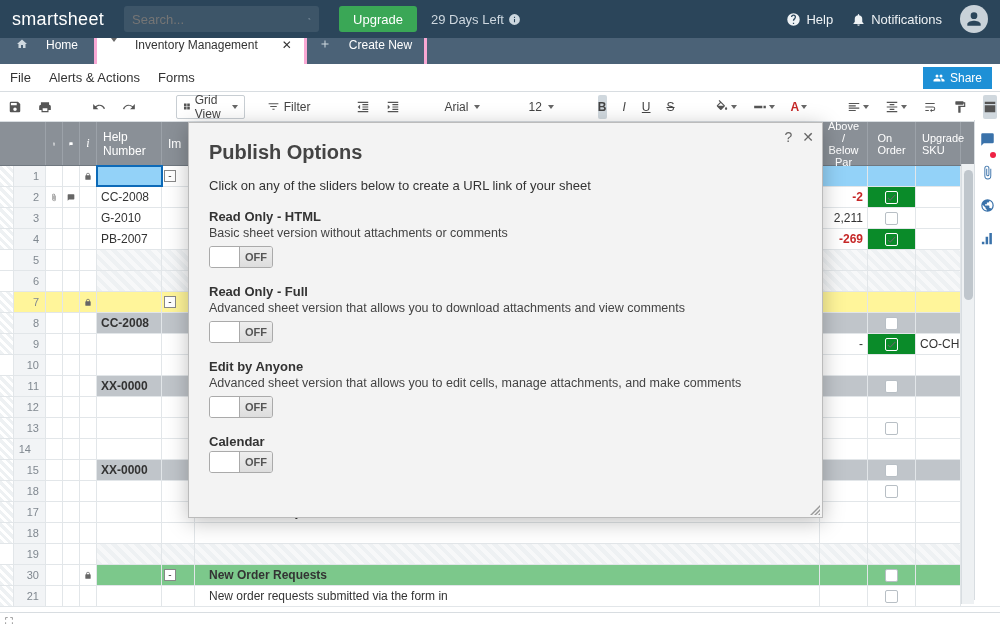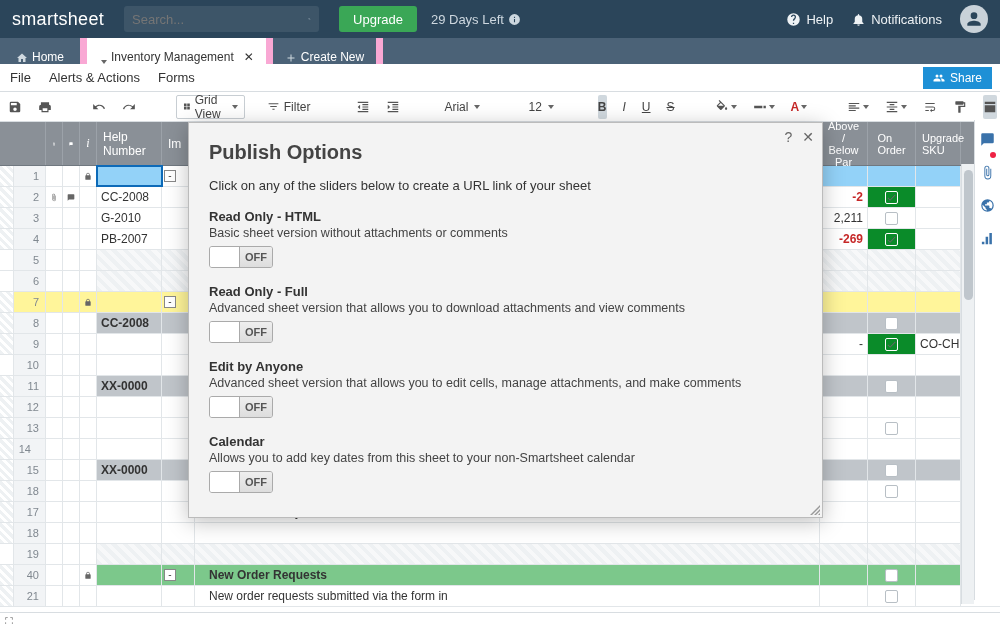--- a/index.html
+++ b/index.html
@@ -12,21 +12,21 @@
 .upgrade { margin-left: 20px; height: 26px; padding: 0 14px; background: #3aa756; color: #fff; border: none; border-radius: 3px; font-size: 13px; cursor: pointer; }
 .trial { margin-left: 14px; font-size: 13px; color: #cdd7df; display: flex; align-items: center; gap: 4px; }
 .flex1 { flex: 1; }
 .topright { display: flex; align-items: center; gap: 18px; font-size: 13px; color: #eef2f5; }
 .topright .itm { display: flex; align-items: center; gap: 5px; cursor: pointer; }
 .topright svg { width: 15px; height: 15px; fill: #eef2f5; }
 .avatar { width: 28px; height: 28px; border-radius: 50%; background: #c9d2d9; display: flex; align-items: center; justify-content: center; }
 .avatar svg { width: 20px; height: 20px; fill: #2b455a; }
 
 .tabbar { height: 26px; background: #4b6277; display: flex; align-items: stretch; font-size: 12px; color: #fff; }
-.tab { display: flex; align-items: flex-end; padding: 0 12px; gap: 4px; cursor: pointer; border-right: 7px solid #f9a8d4; }
+.tab { display: flex; align-items: flex-start; padding: 0 12px; gap: 18px; cursor: pointer; border-right: 3px solid #f9a8d4; }
 .tab svg { width: 12px; height: 12px; fill: #d0d9e0; }
 .tab.active { background: #fff; color: #333; }
 .tab.home { padding: 0 16px; }
 .tab .close { margin-left: 6px; }
 
 .menubar { height: 28px; border-bottom: 1px solid #d8dde1; display: flex; align-items: center; padding: 0 10px; font-size: 13px; gap: 18px; position: relative; }
 .menubar a { color: #333; cursor: pointer; }
 .sharebtn { position: absolute; right: 8px; top: 3px; height: 22px; padding: 0 10px; background: #1e90d6; color: #fff; border: none; border-radius: 0; font-size: 12px; display: flex; align-items: center; gap: 5px; cursor: pointer; }
 .sharebtn svg { width: 12px; height: 12px; fill: #fff; }
 
@@ -666,21 +666,21 @@
         <div class="gc" style="width:17px;justify-content:center"></div>
         <div class="gc data " style="width:65px;background-image:repeating-linear-gradient(45deg,#eef1f3 0 4px,#f7f8f9 4px 8px)"></div>
         <div class="gc data" style="width:33px;justify-content:flex-start;padding-left:2px;background-image:repeating-linear-gradient(45deg,#eef1f3 0 4px,#f7f8f9 4px 8px)"></div>
         <div class="gc data" style="width:625px;padding-left:14px;background-image:repeating-linear-gradient(45deg,#eef1f3 0 4px,#f7f8f9 4px 8px)"></div>
         <div class="gc data" style="width:48px;justify-content:flex-end;background-image:repeating-linear-gradient(45deg,#eef1f3 0 4px,#f7f8f9 4px 8px)"></div>
         <div class="gc data" style="width:48px;justify-content:center;background-image:repeating-linear-gradient(45deg,#eef1f3 0 4px,#f7f8f9 4px 8px)"></div>
         <div class="gc data" style="width:45px;background-image:repeating-linear-gradient(45deg,#eef1f3 0 4px,#f7f8f9 4px 8px)"></div>
       </div>
       <div class="grow green-row">
         <div class="gc" style="width:14px;background-image:repeating-linear-gradient(45deg,#eef1f3 0 3px,#fff 3px 6px)"></div>
-        <div class="gc num" style="width:32px;justify-content:flex-end;padding-right:6px">40</div>
+        <div class="gc num" style="width:32px;justify-content:flex-end;padding-right:6px">30</div>
         <div class="gc" style="width:17px;justify-content:center"></div>
         <div class="gc" style="width:17px;justify-content:center"></div>
         <div class="gc" style="width:17px;justify-content:center">
           <svg viewBox="0 0 24 24" width="10" height="10" fill="#666">
             <path d="M18 8h-1V6a5 5 0 00-10 0v2H6a2 2 0 00-2 2v10a2 2 0 002 2h12a2 2 0 002-2V10a2 2 0 00-2-2zM9 6a3 3 0 016 0v2H9V6z"></path>
           </svg>
         </div>
         <div class="gc data " style="width:65px;"></div>
         <div class="gc data" style="width:33px;justify-content:flex-start;padding-left:2px;">
           <span class="collapse-toggle">-</span>
@@ -751,21 +751,21 @@
           <div class="lab">OFF</div>
         </div></div>
       <div class="section"><div class="sec-title">Read Only - Full</div><div class="sec-desc">Advanced sheet version that allows you to download attachments and view comments</div><div class="toggle">
           <div class="knob"></div>
           <div class="lab">OFF</div>
         </div></div>
       <div class="section"><div class="sec-title">Edit by Anyone</div><div class="sec-desc">Advanced sheet version that allows you to edit cells, manage attachments, and make comments</div><div class="toggle">
           <div class="knob"></div>
           <div class="lab">OFF</div>
         </div></div>
-      <div class="section"><div class="sec-title">Calendar</div><div class="sec-desc">Allows you to add key dates from this sheet to your non-Smartsheet calendar</div><div class="toggle">
+      <div class="section"><div class="sec-title">Calendar</div><div class="toggle">
           <div class="knob"></div>
           <div class="lab">OFF</div>
         </div></div>
     </div>
   <div class="resize-handle">
     <svg viewBox="0 0 12 12">
         <path d="M12 0v12H0z" fill="none"></path>
         <path d="M10 12l2-2v2h-2zm-4 0l6-6v2l-4 4h-2zm-4 0l10-10v2L4 12H2z"></path>
       </svg>
   </div>

